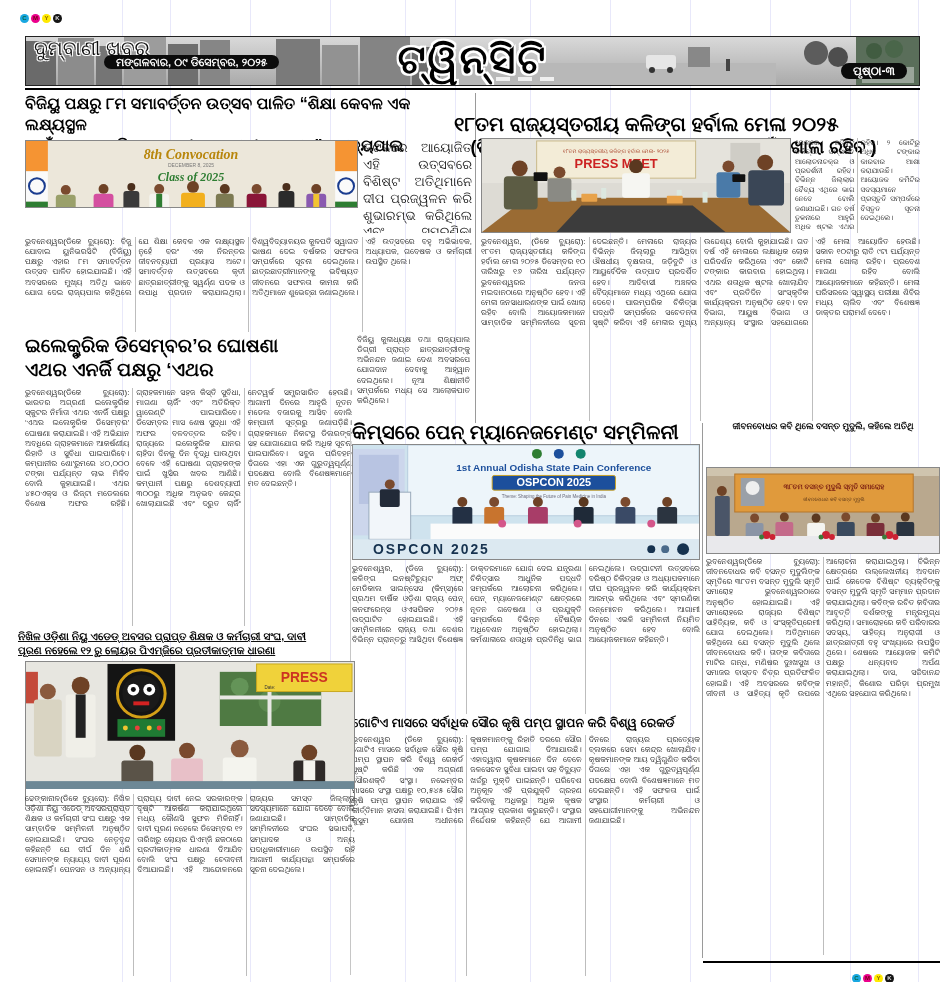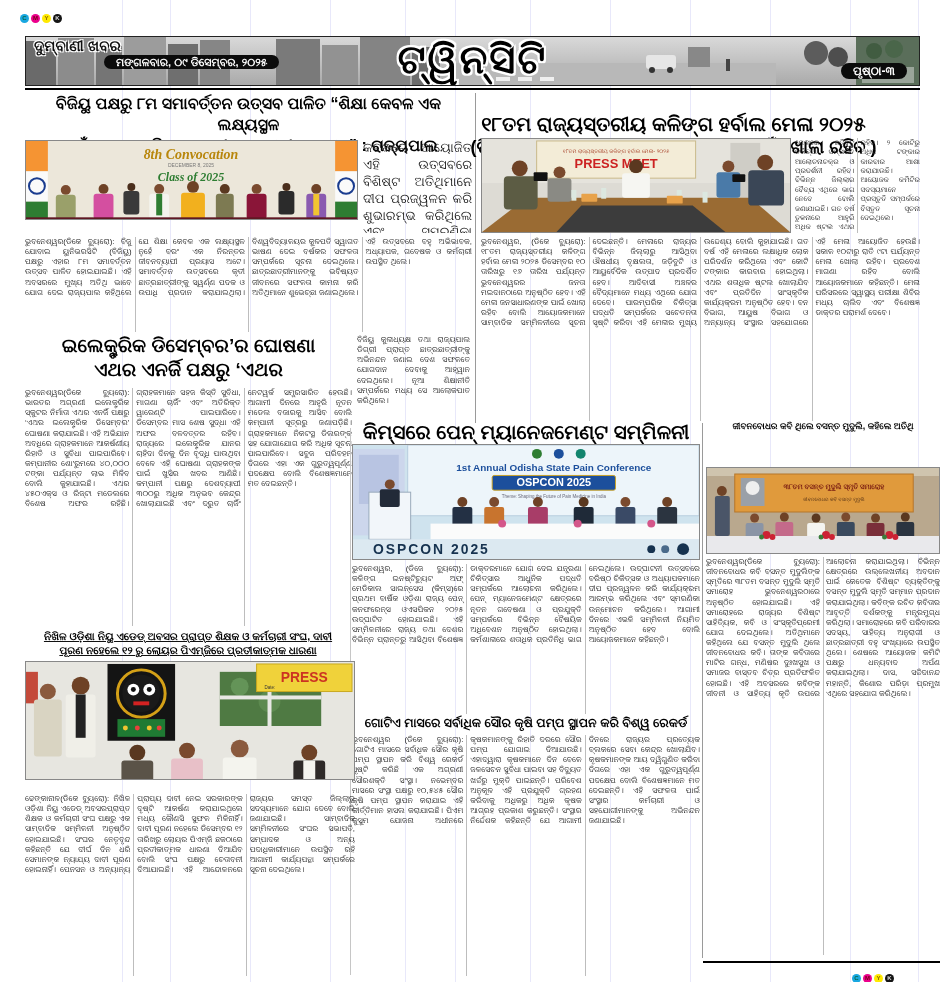--- a/index.html
+++ b/index.html
@@ -5,35 +5,35 @@
   html,body{margin:0;padding:0;}
   body{
     width:945px;height:982px;position:relative;background:#ffffff;
     font-family:"Liberation Sans","DejaVu Sans",sans-serif;color:#111;
     overflow:hidden;
   }
   .abs{position:absolute;}
   .guide{position:absolute;top:0;height:982px;width:1px;background:rgba(80,80,220,0.13);}
   .vline{position:absolute;width:1px;background:#9a9a9a;}
   .vline.light{background:#c6c6c6;}
-  .headline{font-weight:bold;text-align:center;color:#000;}
+  .headline{font-weight:bold;color:#000;}
   .body-text{
     font-size:7.8px;line-height:1.3;text-align:justify;color:#1b1b1b;
     overflow:hidden;word-break:break-word;
   }
   .cols-2{column-count:2;column-gap:6px;column-rule:1px solid #bdbdbd;}
   .cols-3{column-count:3;column-gap:7px;column-rule:1px solid #bdbdbd;}
   .cols-4{column-count:4;column-gap:7px;column-rule:1px solid #bdbdbd;}
   .pill{background:#0b0b0b;color:#fff;border-radius:10px;padding:1px 12px;white-space:nowrap;}
   .masthead{
     position:absolute;left:25px;top:36px;width:895px;height:50px;overflow:hidden;
     background:#9a9a9a;border:1px solid #222;box-sizing:border-box;
   }
   .mast-label{
-    position:absolute;left:8px;top:0px;font-size:15px;font-weight:bold;color:#101010;
+    position:absolute;left:8px;top:0px;font-size:20px;font-weight:normal;color:#101010;
     text-shadow:-1px -1px 0 #fff,1px -1px 0 #fff,-1px 1px 0 #fff,1px 1px 0 #fff;
   }
   .mast-title{
     position:absolute;left:0;right:0;top:0px;text-align:center;
     font-size:40px;font-weight:bold;color:#000;letter-spacing:2px;
     text-shadow:-2px -2px 0 #fff,2px -2px 0 #fff,-2px 2px 0 #fff,2px 2px 0 #fff,-2px 0 0 #fff,2px 0 0 #fff,0 -2px 0 #fff,0 2px 0 #fff;
   }
   .mast-date{position:absolute;left:78px;bottom:16px;font-size:11px;font-weight:bold;}
   .mast-page{position:absolute;right:12px;bottom:7px;font-size:12px;font-weight:bold;}
   .black-rule{position:absolute;background:#000;}
@@ -108,21 +108,21 @@
   <div class="mast-page"><span class="pill">ପୃଷ୍ଠା-୩</span></div>
 </div>
 <div class="black-rule" style="left:25px;top:88px;width:895px;height:2px;"></div>
 
 <div class="abs" style="left:25px;top:93px;width:447px;">
   <div class="headline" style="font-size:16px;line-height:1.32;">
     <div>ବିଜିୟୁ ପକ୍ଷରୁ ୮ମ ସମାବର୍ତ୍ତନ ଉତ୍ସବ ପାଳିତ “ଶିକ୍ଷା କେବଳ ଏକ ଲକ୍ଷ୍ୟସ୍ଥଳ</div>
     <div>ନୁହେଁ ବରଂ ଏକ ନିରନ୍ତର ଜୀବନବ୍ୟାପୀ ପ୍ରୟାସ” : ରାଜ୍ୟପାଲ</div>
   </div>
 </div>
-<div class="photo" style="left:25px;top:140px;width:333px;height:80px;">
+<div class="photo" style="left:25px;top:140px;width:333px;height:68px;">
   <svg width="331" height="91" viewBox="0 0 333 93" preserveAspectRatio="none">
     <rect x="0" y="0" width="333" height="93" fill="#ece7da"></rect>
     <rect x="0" y="0" width="22" height="31" fill="#f59433"></rect>
       <rect x="0" y="31" width="22" height="31" fill="#fafafa"></rect>
       <circle cx="11" cy="46" r="8" fill="none" stroke="#1a3c8f" stroke-width="2"></circle>
       <rect x="0" y="62" width="22" height="31" fill="#2e7d32"></rect>
     <rect x="311" y="0" width="22" height="31" fill="#f59433"></rect>
       <rect x="311" y="31" width="22" height="31" fill="#fafafa"></rect>
       <circle cx="322" cy="46" r="8" fill="none" stroke="#1a3c8f" stroke-width="2"></circle>
       <rect x="311" y="62" width="22" height="31" fill="#2e7d32"></rect>
@@ -167,21 +167,21 @@
         <circle cx="246" cy="88" r="2.2" fill="#f2c431"></circle>
         <circle cx="268" cy="84" r="2.4" fill="#7a9a3a"></circle>
         <circle cx="289" cy="88" r="2.2" fill="#e8413c"></circle>
         <circle cx="310" cy="83" r="2.4" fill="#e87ab0"></circle>
         <circle cx="326" cy="88" r="2.2" fill="#f2c431"></circle>
     </g>
   </svg>
 </div>
 <div class="body-text abs" style="left:363px;top:140px;width:109px;height:93px;font-size:13px;">କଟକରେ ଆୟୋଜିତ ଏହି ଉତ୍ସବରେ ବିଶିଷ୍ଟ ଅତିଥିମାନେ ଦୀପ ପ୍ରଜ୍ୱଳନ କରି ଶୁଭାରମ୍ଭ କରିଥିଲେ ଏବଂ ସ୍ମରଣିକା ଉନ୍ମୋଚନ କରିଥିଲେ। କୃତୀ ଛାତ୍ରଛାତ୍ରୀଙ୍କୁ ସ୍ୱର୍ଣ୍ଣ ପଦକ ପ୍ରଦାନ କରାଯାଇଥିଲା।</div>
 <div class="body-text cols-4 abs" style="left:25px;top:237px;width:447px;height:95px;">ଭୁବନେଶ୍ୱର(ଡିକେ ବ୍ୟୁରୋ): ବିଜୁ ଯୋବାଇ ୟୁନିଭରସିଟି (ବିଜିୟୁ) ପକ୍ଷରୁ ଏହାର ୮ମ ସମାବର୍ତ୍ତନ ଉତ୍ସବ ପାଳିତ ହୋଇଯାଇଛି। ଏହି ଅବସରରେ ମୁଖ୍ୟ ଅତିଥି ଭାବେ ଯୋଗ ଦେଇ ରାଜ୍ୟପାଲ କହିଥିଲେ ଯେ ଶିକ୍ଷା କେବଳ ଏକ ଲକ୍ଷ୍ୟସ୍ଥଳ ନୁହେଁ ବରଂ ଏକ ନିରନ୍ତର ଜୀବନବ୍ୟାପୀ ପ୍ରୟାସ ଅଟେ। ସମାବର୍ତ୍ତନ ଉତ୍ସବରେ କୃତୀ ଛାତ୍ରଛାତ୍ରୀଙ୍କୁ ସ୍ୱର୍ଣ୍ଣ ପଦକ ଓ ଉପାଧି ପ୍ରଦାନ କରାଯାଇଥିଲା। ବିଶ୍ୱବିଦ୍ୟାଳୟର କୁଳପତି ସ୍ୱାଗତ ଭାଷଣ ଦେଇ ବର୍ଷକର ସଫଳତା ସମ୍ପର୍କରେ ସୂଚନା ଦେଇଥିଲେ। ଛାତ୍ରଛାତ୍ରୀମାନଙ୍କୁ ଭବିଷ୍ୟତ ଜୀବନରେ ସଫଳତା କାମନା କରି ଅତିଥିମାନେ ଶୁଭେଚ୍ଛା ଜଣାଇଥିଲେ। ଏହି ଉତ୍ସବରେ ବହୁ ଅଭିଭାବକ, ଅଧ୍ୟାପକ, ଗବେଷକ ଓ କର୍ମଚାରୀ ଉପସ୍ଥିତ ଥିଲେ।</div>
-<div class="body-text abs" style="left:357px;top:335px;width:113px;height:85px;">ବିଜିୟୁ କୁଳାଧ୍ୟକ୍ଷ ତଥା ରାଜ୍ୟପାଲ ଡିଗ୍ରୀ ପ୍ରାପ୍ତ ଛାତ୍ରଛାତ୍ରୀଙ୍କୁ ଅଭିନନ୍ଦନ ଜଣାଇ ଦେଶ ସଫଳତେ ଯୋଗଦାନ ଦେବାକୁ ଆହ୍ୱାନ ଦେଇଥିଲେ। ନୂଆ ଶିକ୍ଷାନୀତି ସମ୍ପର୍କରେ ମଧ୍ୟ ସେ ଆଲୋକପାତ କରିଥିଲେ।</div>
+<div class="body-text abs" style="left:357px;top:335px;width:113px;height:85px;">ବିଜିୟୁ କୁଳାଧ୍ୟକ୍ଷ ତଥା ରାଜ୍ୟପାଲ ଡିଗ୍ରୀ ପ୍ରାପ୍ତ ଛାତ୍ରଛାତ୍ରୀଙ୍କୁ ଅଭିନନ୍ଦନ ଜଣାଇ ଦେଶ ଅବସରପେ ଯୋଗଦାନ ଦେବାକୁ ଆହ୍ୱାନ ଦେଇଥିଲେ। ନୂଆ ଶିକ୍ଷାନୀତି ସମ୍ପର୍କରେ ମଧ୍ୟ ସେ ଆଲୋକପାତ କରିଥିଲେ।</div>
 
 <div class="vline" style="left:475px;top:93px;height:330px;"></div>
 
 <div class="abs" style="left:454px;top:93px;width:439px;margin-top:20px;">
   <div class="headline" style="font-size:20px;line-height:1.1;">୧୮ତମ ରାଜ୍ୟସ୍ତରୀୟ କଳିଙ୍ଗ ହର୍ବାଲ ମେଳା ୨୦୨୫</div>
   <div class="subhead" style="font-size:18px;margin-top:2px;">(ଡିସେମ୍ବର ୧୦ ରୁ ୧୬ ଜନସାଧାରଣଙ୍କ ପାଇଁ ଖୋଲା ରହିବ )</div>
 </div>
 <div class="photo" style="left:481px;top:138px;width:310px;height:95px;">
   <svg width="308" height="93" viewBox="0 0 310 95" preserveAspectRatio="none">
     <rect x="0" y="0" width="310" height="95" fill="#dddbd4"></rect>
@@ -326,21 +326,21 @@
 <div class="abs" style="left:852px;top:966px;">
   <span class="dot c">C</span><span class="dot m">M</span><span class="dot y">Y</span><span class="dot k">K</span>
 </div>
 
 <div class="abs" style="left:18px;top:629px;width:340px;text-decoration:underline;">
   <div class="headline" style="font-size:10.5px;line-height:1.35;">
     <div>ନିଖିଳ ଓଡ଼ିଶା ନିୟୁ ଏଡେଡ୍ ଅବସର ପ୍ରାପ୍ତ ଶିକ୍ଷକ ଓ କର୍ମଚାରୀ ସଂଘ, ଦାବୀ</div>
     <div>ପୂରଣ ନହେଲେ ୧୨ ରୁ ଲୋୟର ପିଏମ୍‌ଜିରେ ପ୍ରତୀକାତ୍ମକ ଧାରଣା</div>
   </div>
 </div>
-<div class="photo" style="left:25px;top:661px;width:330px;height:119px;">
+<div class="photo" style="left:25px;top:661px;width:330px;height:145px;">
   <svg width="328" height="127" viewBox="0 0 330 129" preserveAspectRatio="none">
     <rect x="0" y="0" width="330" height="129" fill="#e7e6e0"></rect>
     <rect x="195" y="10" width="102" height="55" fill="#4f7a43"></rect>
     <circle cx="215" cy="25" r="9" fill="#649458"></circle>
       <circle cx="245" cy="40" r="11" fill="#5d8a50"></circle>
       <circle cx="275" cy="22" r="8" fill="#6f9a5f"></circle>
     <rect x="243" y="10" width="4" height="55" fill="#e8e8e4"></rect>
       <rect x="195" y="34" width="102" height="4" fill="#e8e8e4"></rect>
     <rect x="232" y="2" width="96" height="28" fill="#f0d23a" stroke="#c8a820"></rect>
     <text x="280" y="20" text-anchor="middle" font-size="14" font-weight="bold" fill="#cc3322">PRESS</text>

